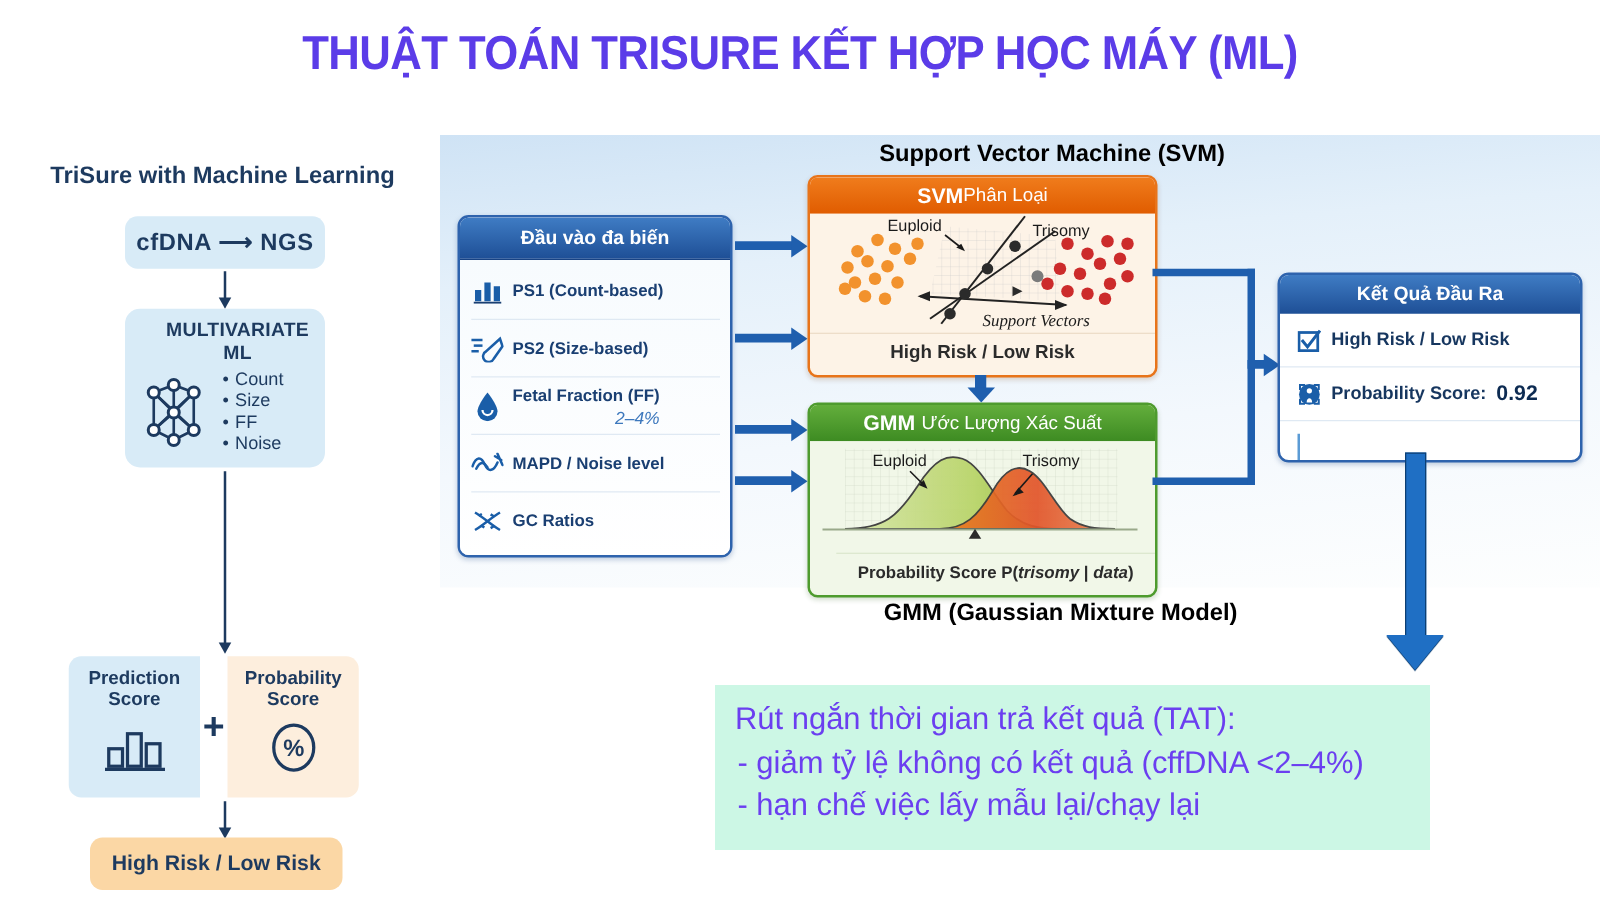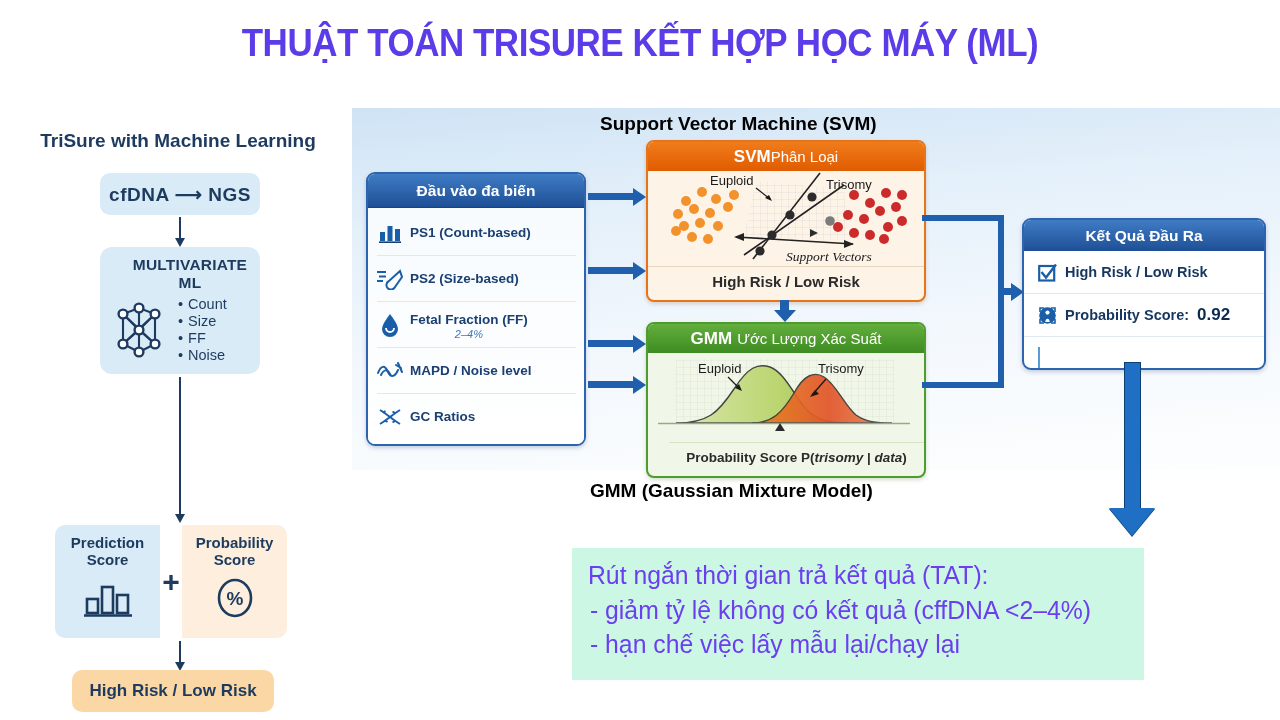--- a/index.html
+++ b/index.html
@@ -52,21 +52,21 @@
     content:"";position:absolute;left:-4px;bottom:-8px;
     border-left:5px solid transparent;border-right:5px solid transparent;
     border-top:9px solid #1d3a5f;
   }
   
   .fig{
     position:absolute;left:352px;top:108px;width:928px;height:362px;
     background:linear-gradient(175deg,#cfe3f5 0%,#e4f0fa 28%,#f3f8fd 62%,#fdfefe 100%);
   }
   .fig-cap{
-    position:absolute;font-weight:bold;color:#000;white-space:nowrap;text-align:left;
+    position:absolute;font-weight:bold;color:#000;white-space:nowrap;text-align:right;
   }
   #svm-caption{left:600px;top:113px;width:380px;font-size:19px;}
   #gmm-caption{left:590px;top:480px;width:400px;font-size:19px;}
   
   #input-card{
     position:absolute;left:366px;top:172px;width:216px;height:270px;
     border:2px solid #2e63ad;border-radius:9px;background:#ffffff;
     box-shadow:0 2px 4px rgba(30,70,130,.25);overflow:hidden;
   }
   #input-card .card-head{
@@ -74,21 +74,21 @@
     color:#fff;font-size:15.5px;font-weight:bold;display:flex;align-items:center;
     justify-content:center;border-bottom:1px solid #174283;
   }
   .inp-list{padding:2px 8px 4px 9px;background:linear-gradient(180deg,#f7fbfe,#ffffff);height:235px;}
   .inp-row{
     display:flex;align-items:center;gap:7px;height:45px;
     border-bottom:1px solid #dfe9f3;
   }
   .inp-row:last-child{border-bottom:none;}
   .inp-label{font-size:13.5px;font-weight:bold;color:#1a3f72;line-height:1.15;}
-  .inp-sub{font-size:11px;font-style:italic;color:#3d78bd;text-align:center;display:block;}
+  .inp-sub{font-size:14px;font-style:italic;color:#3d78bd;text-align:right;display:block;}
   .ico{width:26px;height:24px;flex:0 0 26px;display:flex;align-items:center;justify-content:center;}
   
   #svm-card{
     position:absolute;left:646px;top:140px;width:276px;height:158px;
     border:2px solid #e8741a;border-radius:8px;background:#fdf3e7;overflow:hidden;
     box-shadow:0 2px 4px rgba(120,60,10,.2);
   }
   #svm-card .card-head{
     height:29px;background:linear-gradient(180deg,#f07c1c 0%,#e05c00 100%);
     color:#fff;font-size:15px;display:flex;align-items:center;justify-content:center;gap:0;

